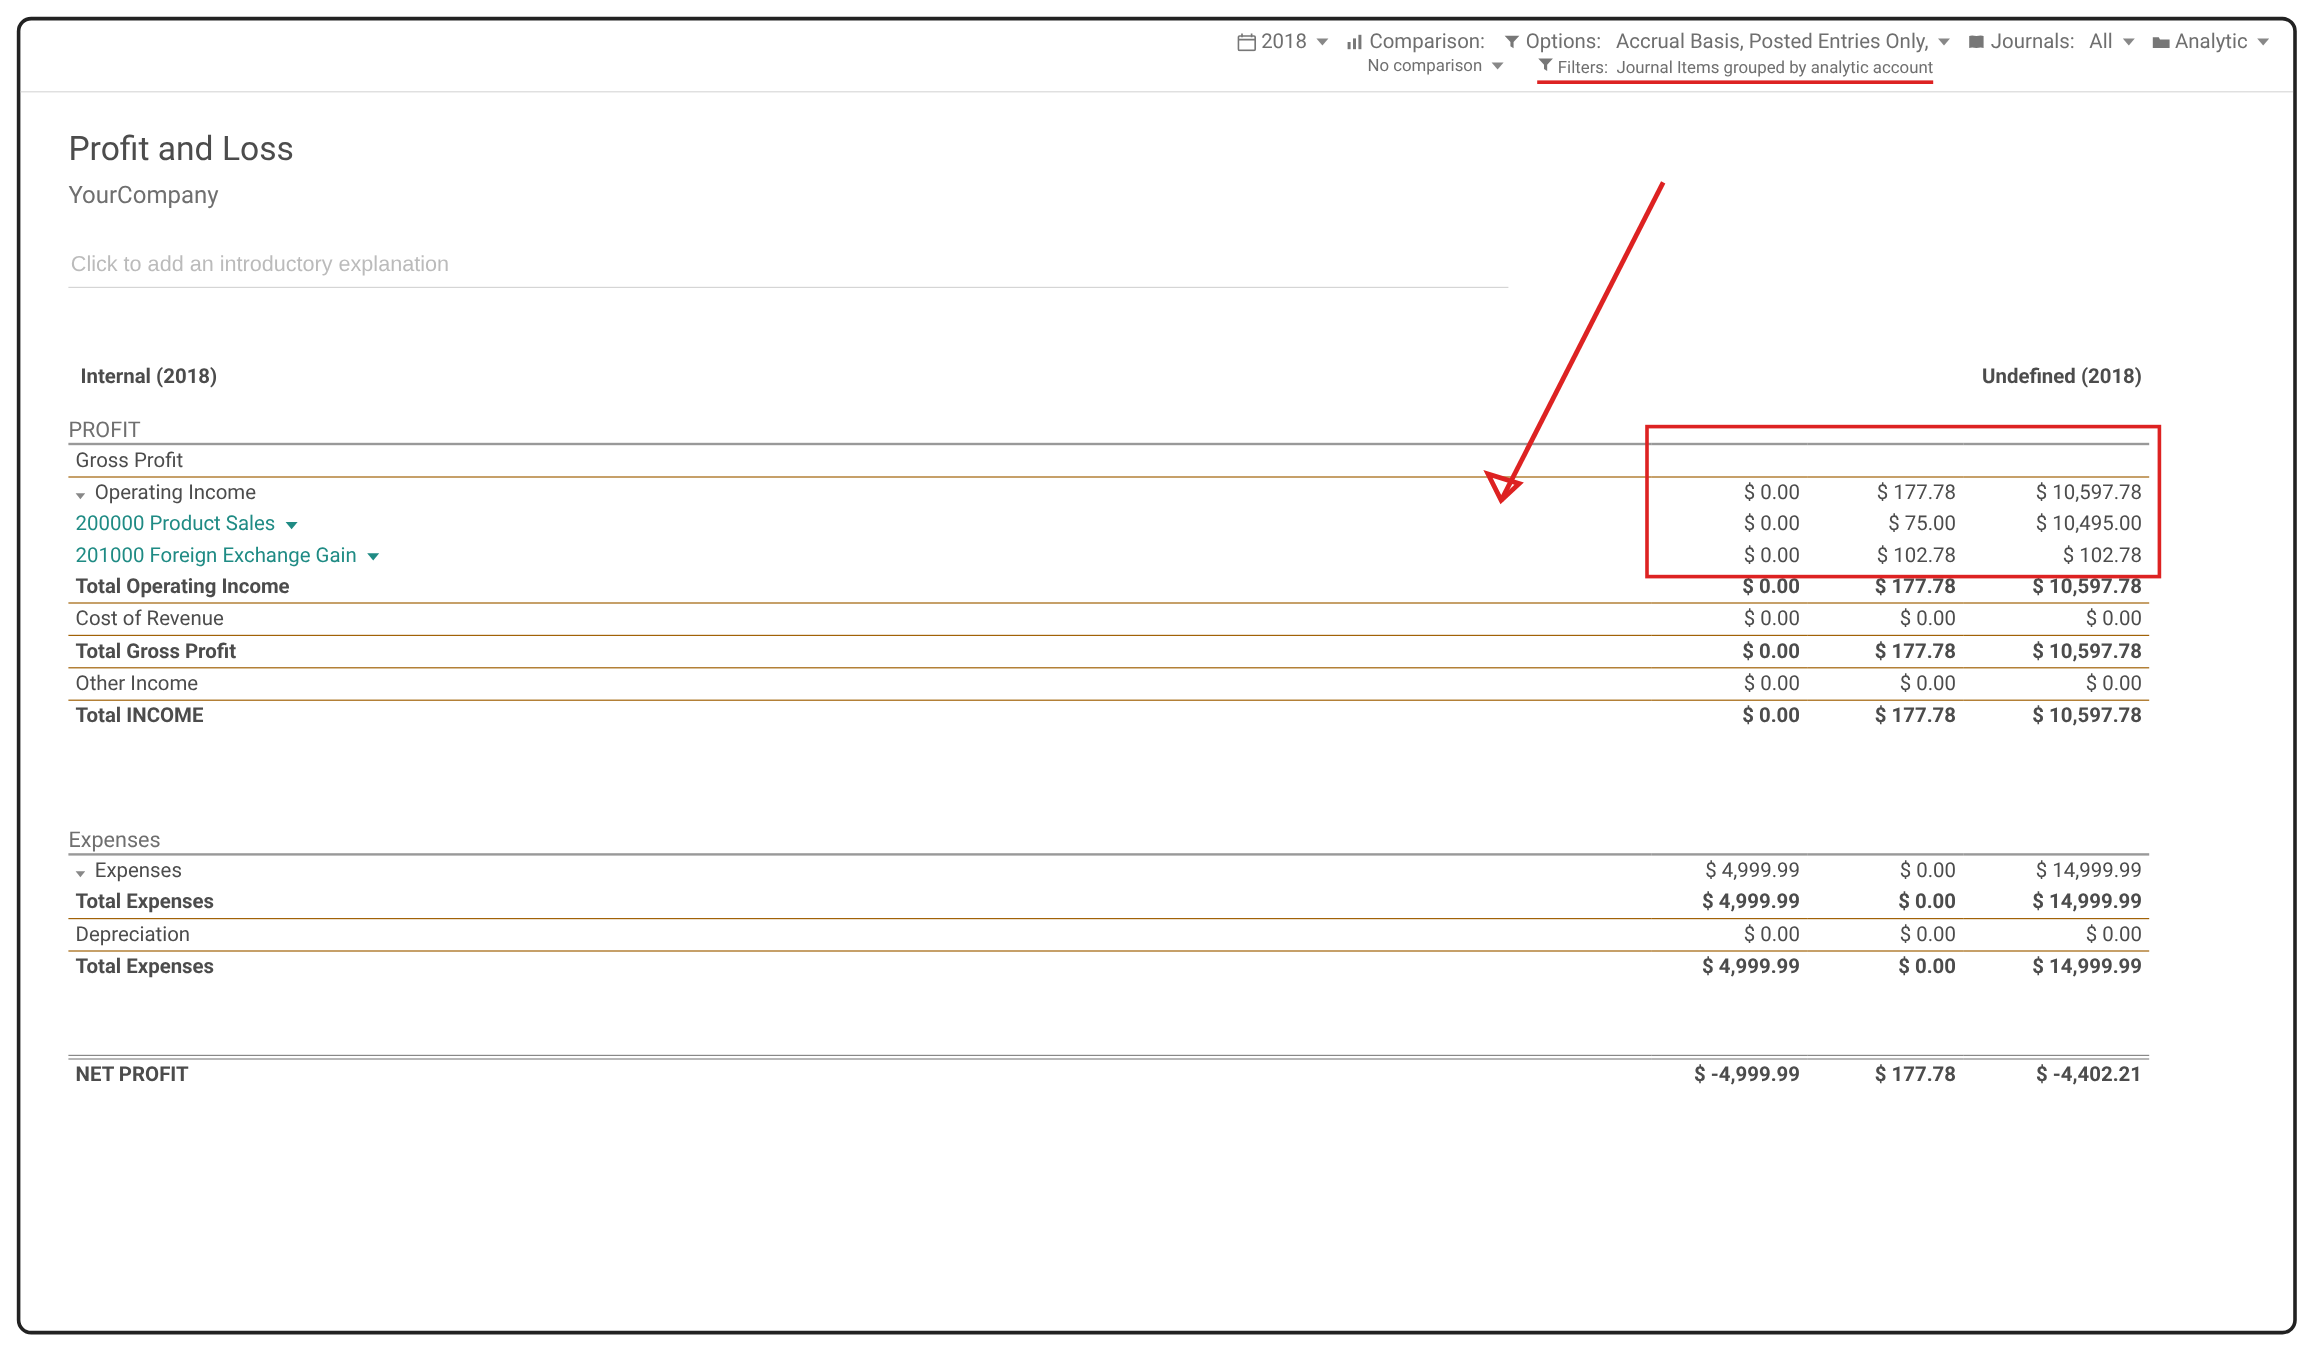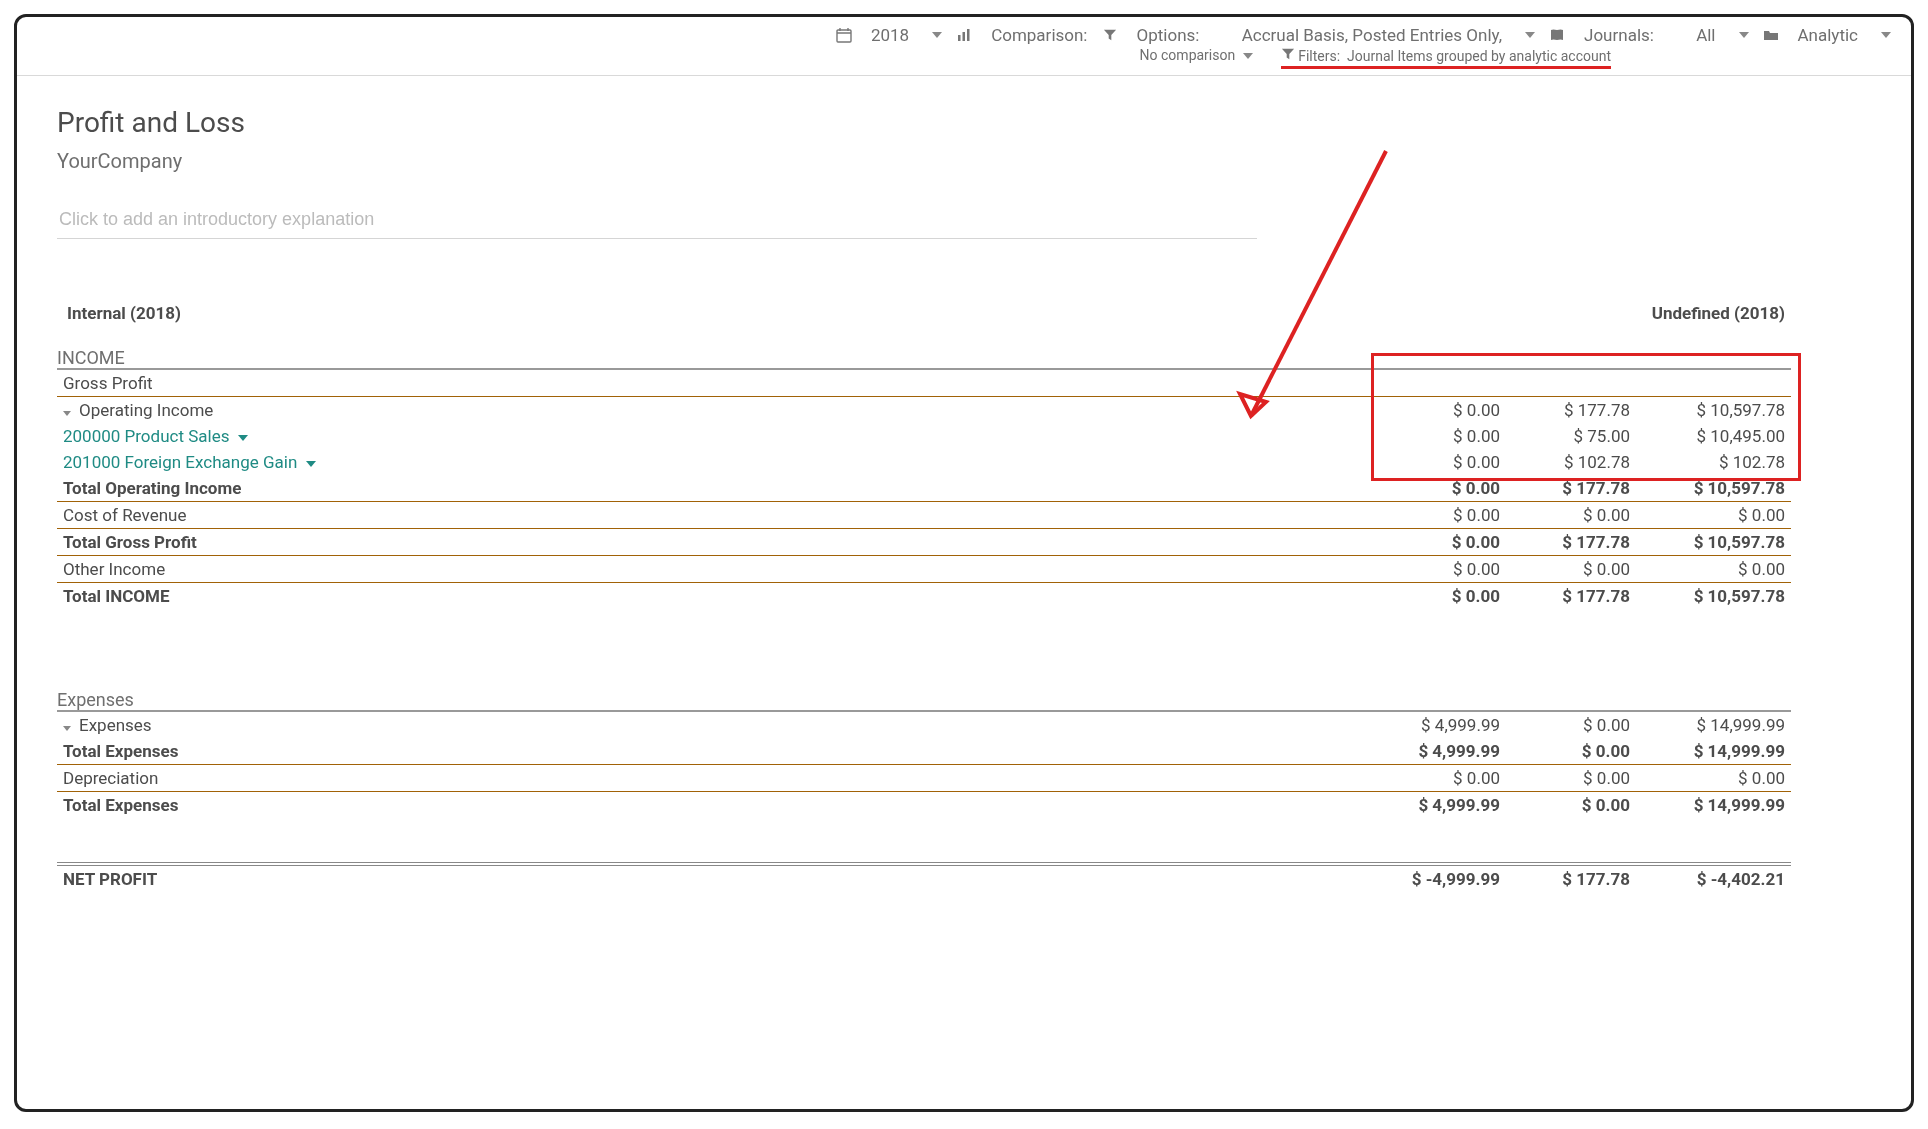--- a/index.html
+++ b/index.html
@@ -1,19 +1,19 @@
 <!DOCTYPE html>
 <html><head>
 <meta charset="utf-8">
 <style>
 * { box-sizing: border-box; margin: 0; padding: 0; }
 body { font-family: -apple-system, BlinkMacSystemFont, "Segoe UI", Roboto, Helvetica, Arial, sans-serif; background: #fff; color: #4c4c4c; font-size: 14px; width: 1928px; }
 .frame { border: 3px solid #222; border-radius: 12px; margin: 14px; overflow: hidden; position: relative; height: 1098px; }
 .toolbar { display: flex; gap: 14px; padding: 8px 20px 0 20px; justify-content: flex-end; flex-wrap: wrap; color: #6f6f6f; font-size: 17px; }
-.toolbar .item { display: inline-flex; align-items: center; gap: 19px; cursor: pointer; }
+.toolbar .item { display: inline-flex; align-items: center; gap: 4px; cursor: pointer; }
 .toolbar .item .icon { width: 16px; height: 16px; display: inline-flex; align-items: center; justify-content: center; }
 .toolbar-row2 { display: flex; gap: 14px; padding: 2px 20px 6px 20px; justify-content: flex-end; color: #6f6f6f; font-size: 14px; }
 .filters-underline { border-bottom: 3px solid #d22; padding-bottom: 2px; }
 .divider-line { border-top: 1px solid #d9d9d9; }
 .report-wrap { margin: 30px 120px 0 40px; position: relative; }
 .title { font-size: 28px; color: #4c4c4c; font-weight: 400; }
 .company { font-size: 20px; color: #6f6f6f; margin-top: 10px; }
 .intro-input { margin-top: 30px; width: 1200px; border: none; border-bottom: 1px solid #d5d5d5; padding: 6px 2px 8px 2px; font-size: 18px; color: #aaa; outline: none; background: transparent; }
 .intro-input::placeholder { color: #bbb; }
 .cols-head { margin-top: 60px; display: flex; justify-content: space-between; font-weight: 700; font-size: 17px; color: #4c4c4c; }
@@ -123,21 +123,21 @@
     <div class="company">YourCompany</div>
     <input class="intro-input" placeholder="Click to add an introductory explanation" style="">
 
     <div class="highlight-box"></div>
 
     <div class="cols-head">
       <div class="col">Internal (2018)</div>
       <div class="col big">Undefined (2018)</div>
     </div>
 
-    <div class="section-label">INCOME</div>
+    <div class="section-label">PROFIT</div>
     <table class="tbl">
       <tbody>
           <tr>
             <td class="label indent2 toprule">Gross Profit</td>
             <td class="num toprule"></td>
             <td class="num toprule"></td>
             <td class="num big toprule"></td>
           </tr>
       <tr>
             <td class="label indent2"><span class="caret-sm"></span><span>Operating Income</span></td>
@@ -213,21 +213,21 @@
           </tr>
       <tr>
             <td class="label indent2 bold">Total Expenses</td>
             <td class="num bold">$ 4,999.99</td>
             <td class="num bold">$ 0.00</td>
             <td class="num big bold">$ 14,999.99</td>
           </tr>
     </tbody>
       </table>
 
-    <table class="tbl" style="margin-top:44px;">
+    <table class="tbl" style="margin-top:60px;">
       <tbody>
           <tr class="netprofit">
             <td class="label dblrule">NET PROFIT</td>
             <td class="num dblrule">$ -4,999.99</td>
             <td class="num dblrule">$ 177.78</td>
             <td class="num big dblrule">$ -4,402.21</td>
           </tr>
     </tbody>
       </table>
   </div>

